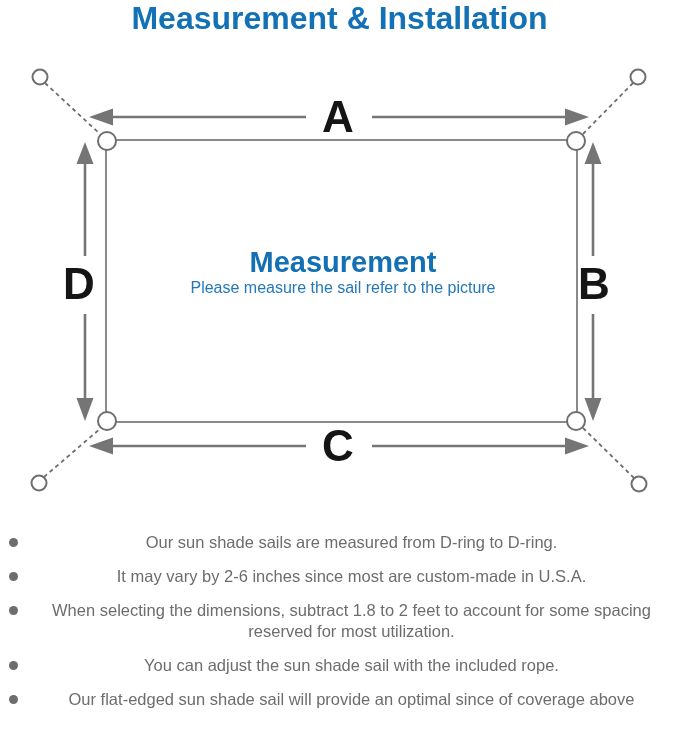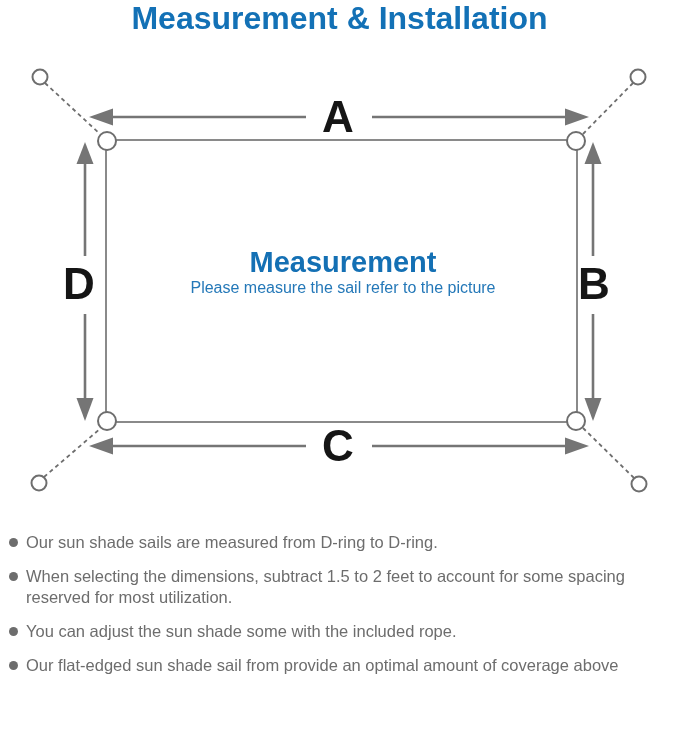--- a/index.html
+++ b/index.html
@@ -60,21 +60,21 @@
     margin:0 0 13px 0;
     color:var(--bullet-gray);
     font-size:16.5px;line-height:21px;
     white-space:nowrap;
   }
   .bullet-dot{
     position:absolute;left:0;top:6px;
     width:9px;height:9px;border-radius:50%;
     background:var(--bullet-gray);
   }
-  .bline{display:block;}
+  .bline{display:block;text-align:center;}
 </style>
 </head>
 <body>
 
 <h1 class="page-title">Measurement &amp; Installation</h1>
 
 <svg class="diagram-svg" viewBox="0 0 679 470">
 
   <line class="tether" x1="45" y1="23" x2="100" y2="74"></line>
   <line class="tether" x1="633" y1="23" x2="583" y2="74"></line>
@@ -130,24 +130,28 @@
   <text class="center-subtitle" x="343" y="233" text-anchor="middle">Please measure the sail refer to the picture</text>
 </svg>
 
 <ul class="bullet-list">
   <li class="bullet-item">
     <span class="bullet-dot"></span>
     <span class="bline">Our sun shade sails are measured from D-ring to D-ring.</span>
   </li>
   <li class="bullet-item">
     <span class="bullet-dot"></span>
-    <span class="bline">When selecting the dimensions, subtract 1.5 to 2 feet to account for some spacing</span>
+    <span class="bline">It may vary by 2-6 inches since most are custom-made in U.S.A.</span>
+  </li>
+  <li class="bullet-item">
+    <span class="bullet-dot"></span>
+    <span class="bline">When selecting the dimensions, subtract 1.8 to 2 feet to account for some spacing</span>
     <span class="bline">reserved for most utilization.</span>
   </li>
   <li class="bullet-item">
     <span class="bullet-dot"></span>
-    <span class="bline">You can adjust the sun shade some with the included rope.</span>
+    <span class="bline">You can adjust the sun shade sail with the included rope.</span>
   </li>
   <li class="bullet-item">
     <span class="bullet-dot"></span>
-    <span class="bline">Our flat-edged sun shade sail from provide an optimal amount of coverage above</span>
+    <span class="bline">Our flat-edged sun shade sail will provide an optimal since of coverage above</span>
   </li>
 </ul>
 
 </body></html>

